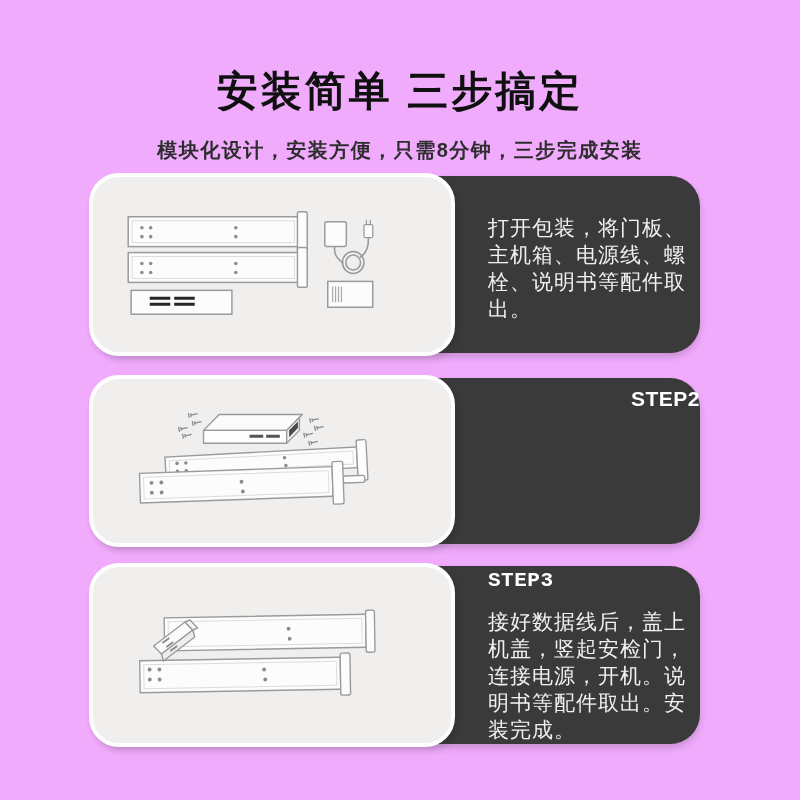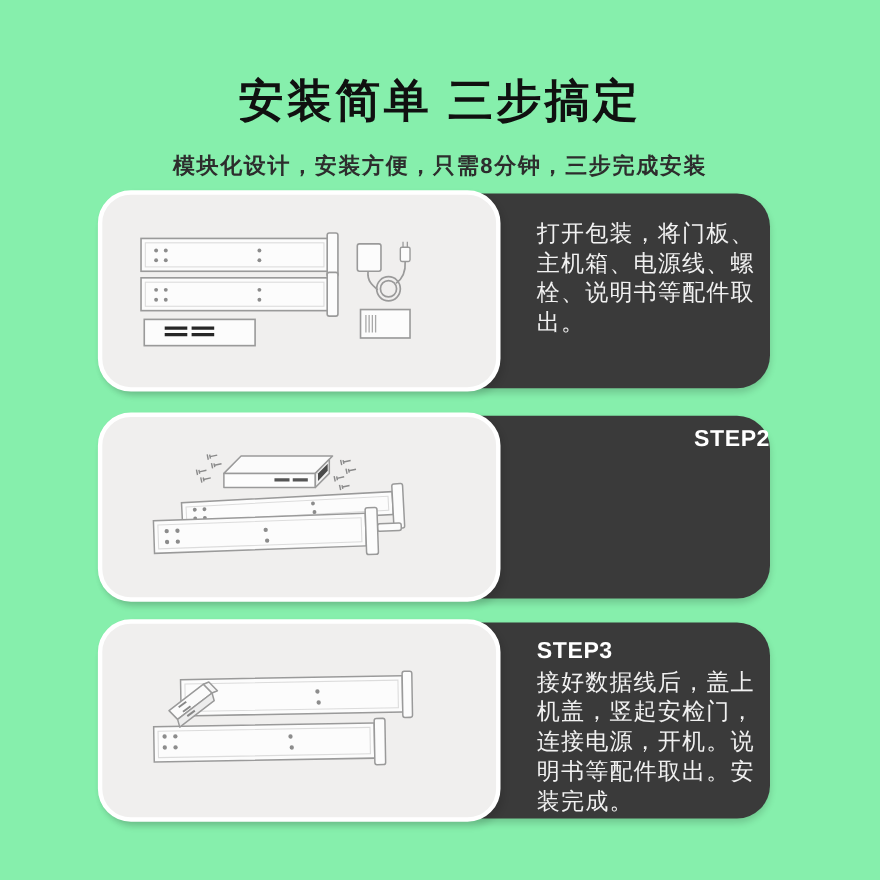--- a/index.html
+++ b/index.html
@@ -1,17 +1,17 @@
 <!DOCTYPE html>
 <html><head>
 <meta charset="utf-8">
 <style>
   html,body{margin:0;padding:0;background:#ffffff;}
   .canvas{
-    position:relative;width:800px;height:800px;background:#86efac;
+    position:relative;width:800px;height:800px;background:#f0abfc;
     font-family:"Liberation Sans","DejaVu Sans",sans-serif;overflow:hidden;
   }
   .page-title{
     position:absolute;top:64px;left:0;right:0;text-align:center;
     font-size:41px;font-weight:900;color:#101010;letter-spacing:3px;margin:0;
   }
   .page-subtitle{
     position:absolute;top:121px;left:0;right:0;text-align:center;
     font-size:20px;font-weight:600;color:#2d2d2d;letter-spacing:1.5px;margin:16px;
   }
@@ -24,26 +24,26 @@
   .card-3{top:566px;height:178px;}
   .light-panel{
     position:absolute;left:-3px;top:-3px;width:366px;height:calc(100% + 6px);
     background:#f0efee;border:4px solid #ffffff;border-radius:30px;
     box-sizing:border-box;box-shadow:3px 4px 6px rgba(0,0,0,0.10);overflow:hidden;
   }
   .light-panel svg{position:absolute;left:0;top:0;width:100%;height:100%;display:block;}
   .step-text{position:absolute;left:396px;width:212px;}
   .card-1 .step-text{top:20px;}
   .card-2 .step-text{top:9px;}
-  .card-3 .step-text{top:14px;}
+  .card-3 .step-text{top:3px;font-family:Liberation Mono, monospace;}
   .step-label{
     margin:0;font-size:21px;font-weight:bold;color:#ffffff;letter-spacing:0.5px;
   }
   .step-desc{
-    margin:3px 0 0;font-size:21px;line-height:27px;color:#f1f1f1;
+    margin:18px 0 0;font-size:21px;line-height:27px;color:#f1f1f1;
     letter-spacing:1px;width:206px;
   }
 </style>
 </head>
 <body>
 
 <div class="canvas">
 
   <h1 class="page-title">安装简单 三步搞定</h1>
   <p class="page-subtitle">模块化设计，安装方便，只需8分钟，三步完成安装</p>

